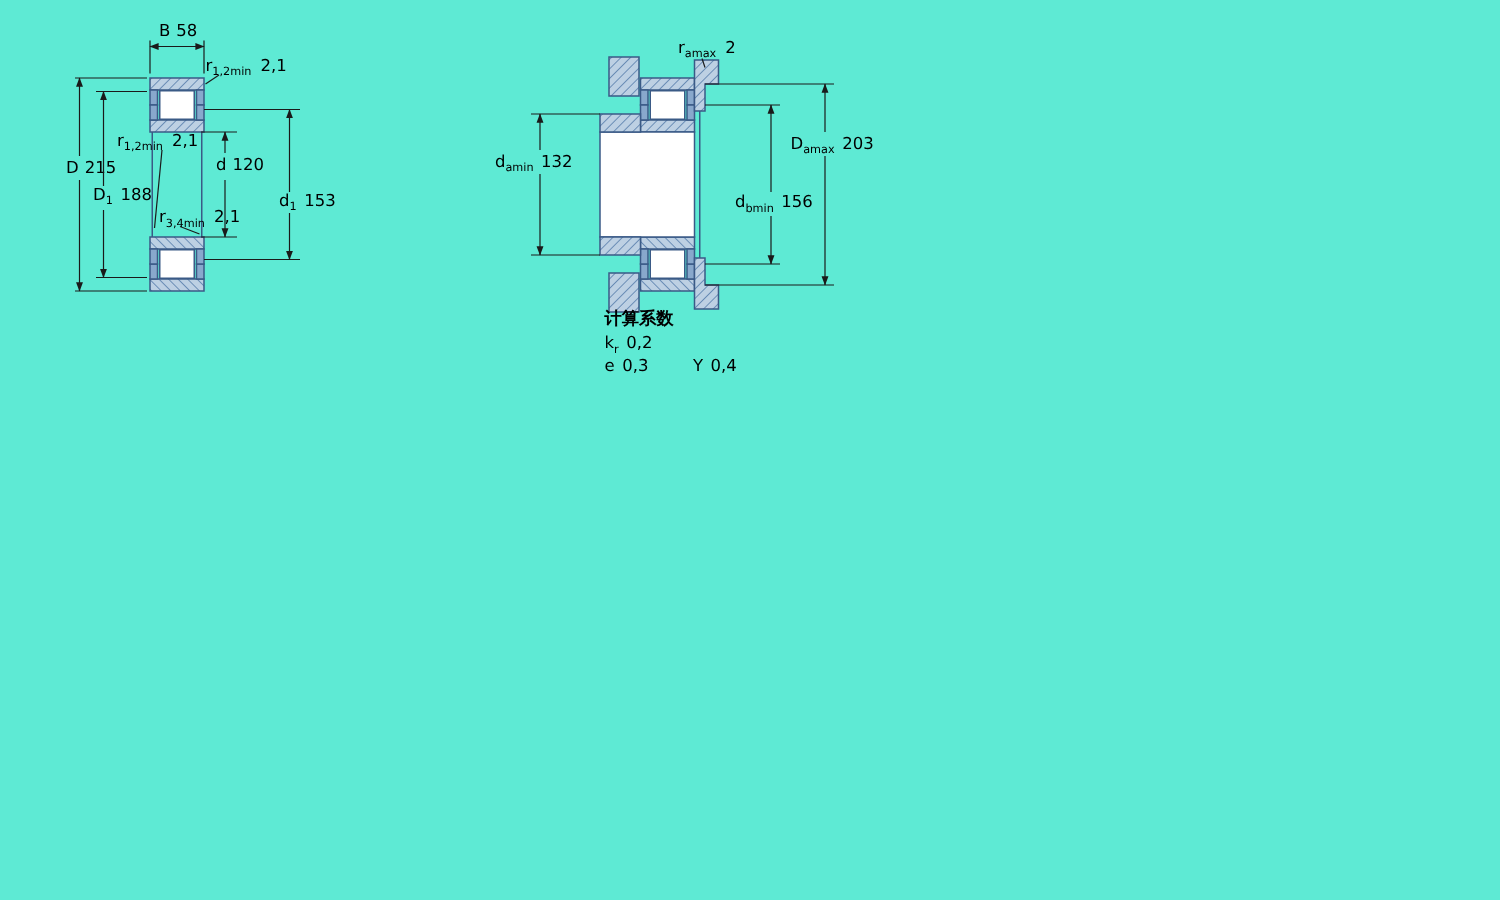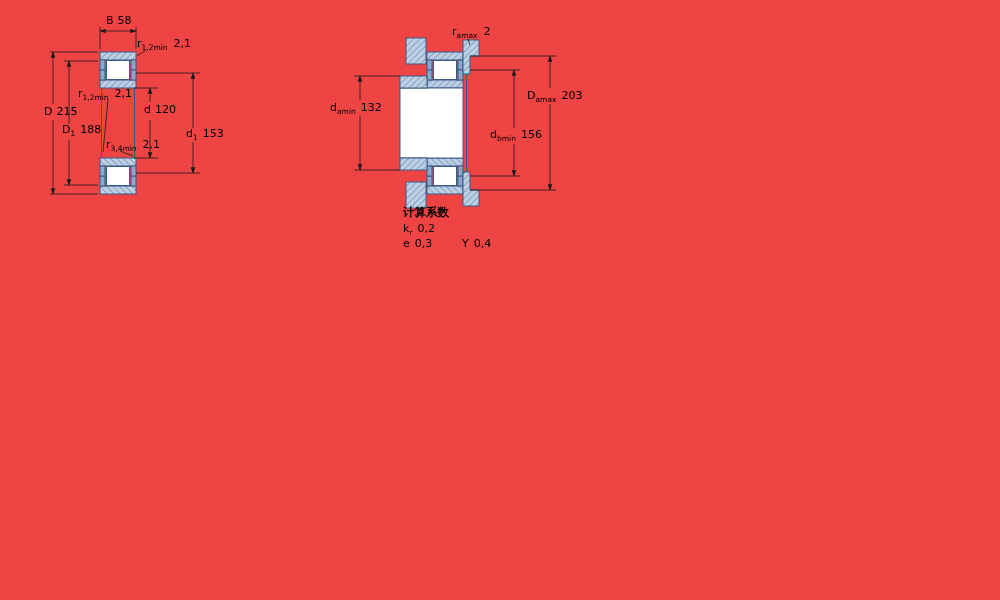--- a/index.html
+++ b/index.html
@@ -1,16 +1,16 @@
 <!DOCTYPE html>
 <html><head>
 <meta charset="utf-8">
 <style>
   html,body { margin:0; padding:0; background:#ffffff; width:1000px; height:600px; overflow:hidden; }
-  .page { position:relative; width:1000px; height:600px; background:#ef4444; }
+  .page { position:relative; width:1000px; height:600px; background:#5eead4; }
   svg text { font-family:"DejaVu Sans","Liberation Sans",sans-serif; font-size:11px; fill:#000; }
   svg tspan.s { font-size:7.5px; }
   svg text.hd { font-weight:bold; font-size:11.5px; }
   .geo { stroke:#3a5a86; stroke-width:1; }
   .dm  { stroke:#1a1a1a; stroke-width:0.8; fill:none; }
 </style>
 </head>
 <body>
 
 <div class="page">

